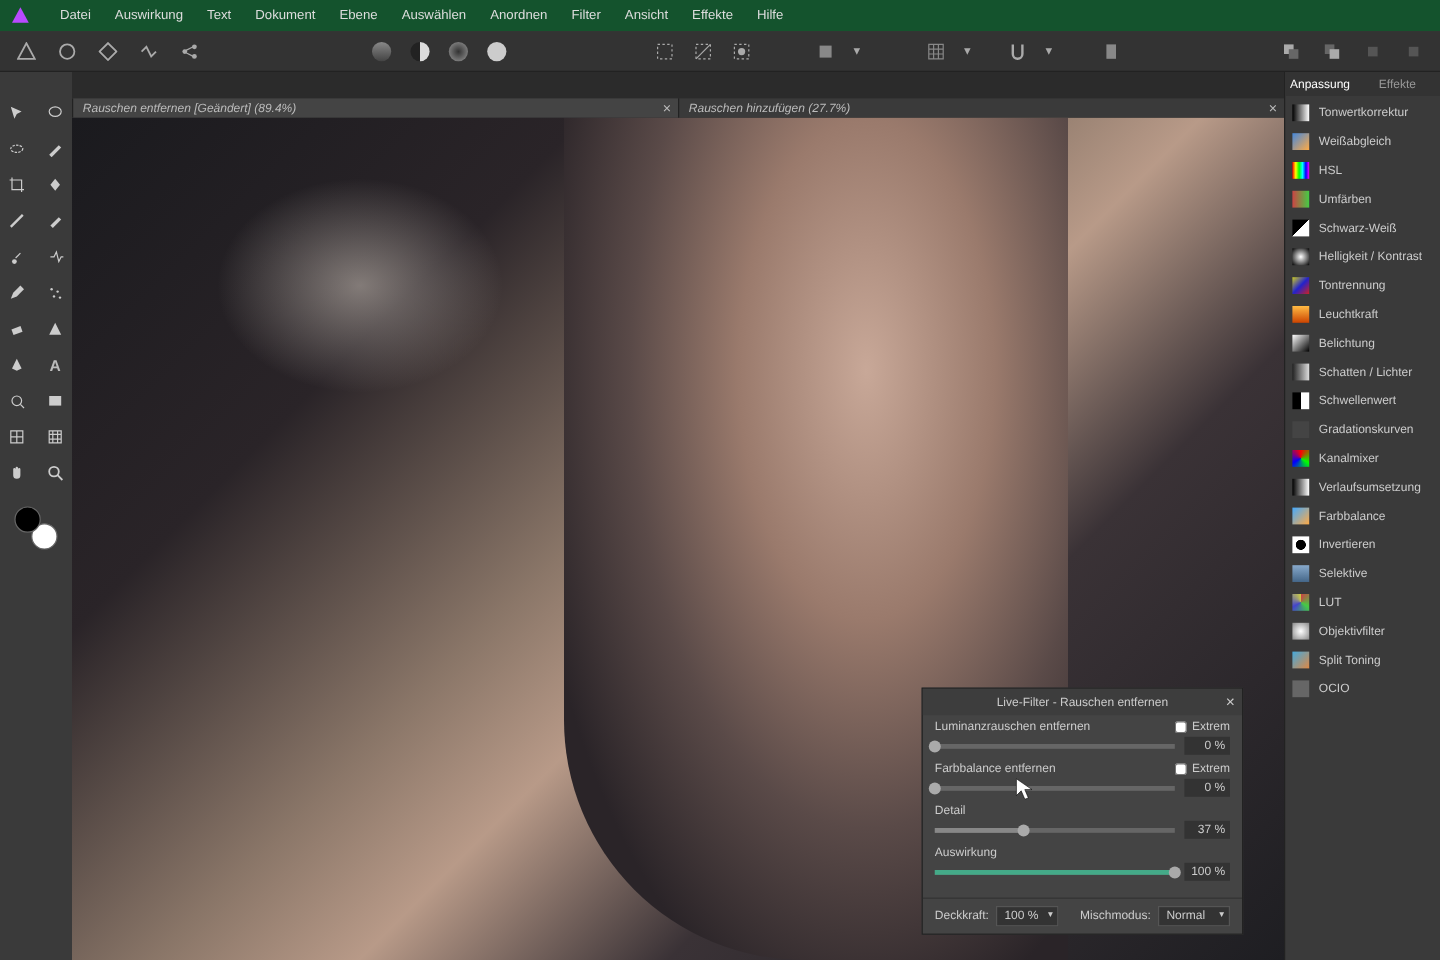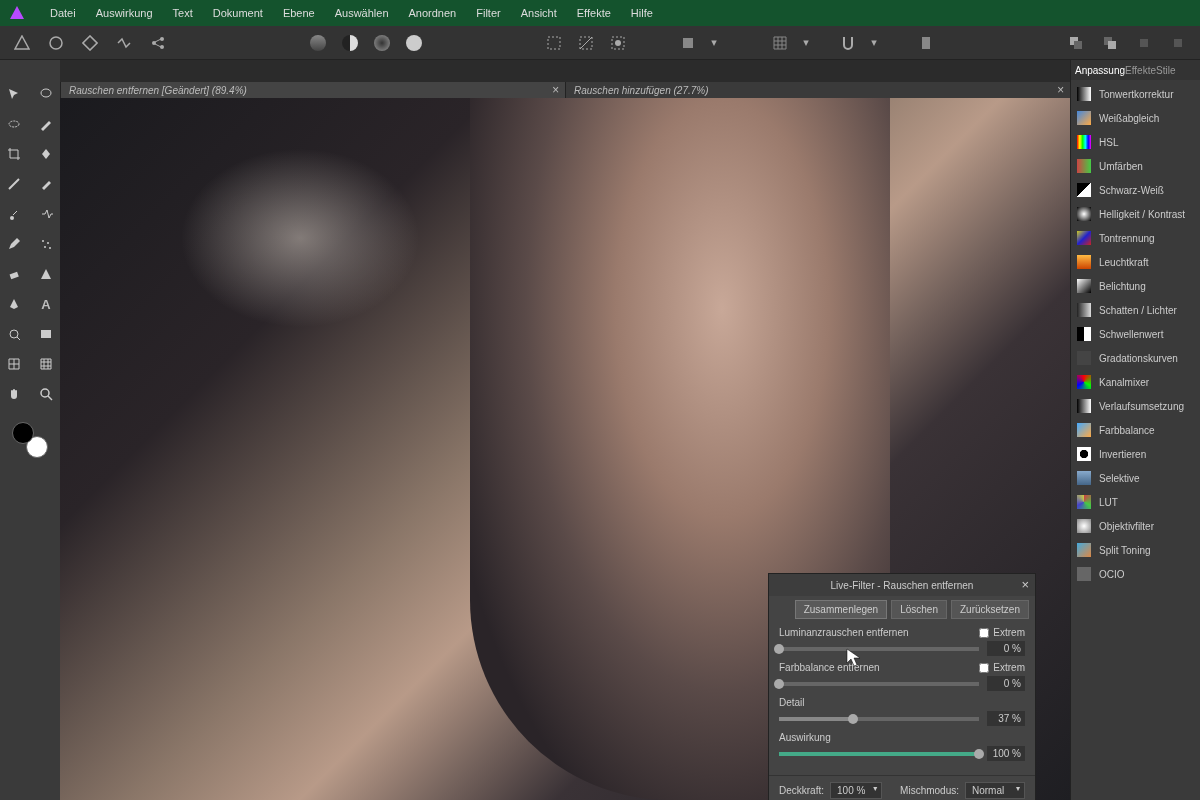--- a/index.html
+++ b/index.html
@@ -36,21 +36,21 @@
 .sw-bg { position: absolute; width: 22px; height: 22px; border-radius: 50%; background: #fff; border: 1px solid #666; bottom: 0; right: 0; }
 
 
 .canvas-area { flex: 1; background: #2b2b2b; position: relative; padding-top: 38px; font-style: italic; }
 .canvas { position: absolute; top: 38px; left: 0; right: 0; bottom: 0; background: linear-gradient(135deg, #1a1a1e 0%, #2a2428 25%, #8a7668 45%, #b89a88 55%, #3a3236 70%, #1e1e22 100%); overflow: hidden; }
 .photo-shape { position: absolute; top: 0; right: 180px; width: 420px; height: 100%; background: radial-gradient(ellipse at 60% 30%, #c8a898 0%, #9a7a6c 30%, #5a4a48 55%, #2a2428 80%); border-radius: 0 0 0 200px; }
 .photo-light { position: absolute; top: 50px; left: 120px; width: 240px; height: 180px; background: radial-gradient(ellipse, rgba(220,210,200,0.5), transparent 70%); }
 
 
 .right-panel { width: 130px; background: #3a3a3a; border-left: 1px solid #222; }
-.panel-tabs { height: 20px; display: flex; align-items: center; padding: 0 4px; gap: 0; background: #333; font-size: 10px; }
+.panel-tabs { height: 20px; display: flex; align-items: center; padding: 0 4px; gap: 24px; background: #333; font-size: 10px; }
 .panel-tab { cursor: pointer; color: #999; }
 .panel-tab.active { color: #fff; }
 .adj-list { padding: 2px 0; }
 .adj-item { display: flex; align-items: center; gap: 8px; padding: 5px 6px; cursor: pointer; font-size: 10px; }
 .adj-icon { width: 14px; height: 14px; flex-shrink: 0; }
 
 
 .dialog { position: absolute; left: 768px; top: 573px; width: 268px; background: #444; border: 1px solid #222; color: #ccc; font-size: 10px; z-index: 10; }
 .dlg-title { height: 22px; display: flex; align-items: center; justify-content: center; background: #3d3d3d; position: relative; }
 .dlg-close { position: absolute; right: 6px; top: 3px; cursor: pointer; font-size: 13px; }
@@ -448,25 +448,20 @@
         </div>
       </div>
   </div>
 </div>
 
 <div class="dialog">
   <div class="dlg-title">
     <span>Live-Filter - Rauschen entfernen</span>
     <span class="dlg-close">×</span>
   </div>
-  <div class="dlg-buttons">
-    <div class="dlg-btn primary">Zusammenlegen</div>
-    <div class="dlg-btn">Löschen</div>
-    <div class="dlg-btn">Zurücksetzen</div>
-  </div>
   <div class="dlg-body">
     <div class="dlg-label-row">
       <span>Luminanzrauschen entfernen</span>
       <label class="dlg-check">
           <input type="checkbox" style="">
           <span>Extrem</span>
         </label>
     </div>
     <div class="slider-row">
       <div class="slider">

